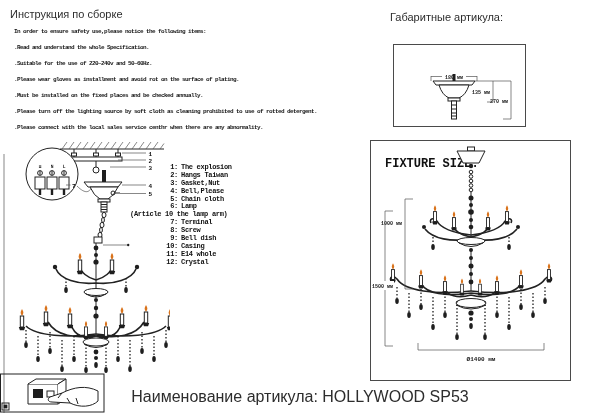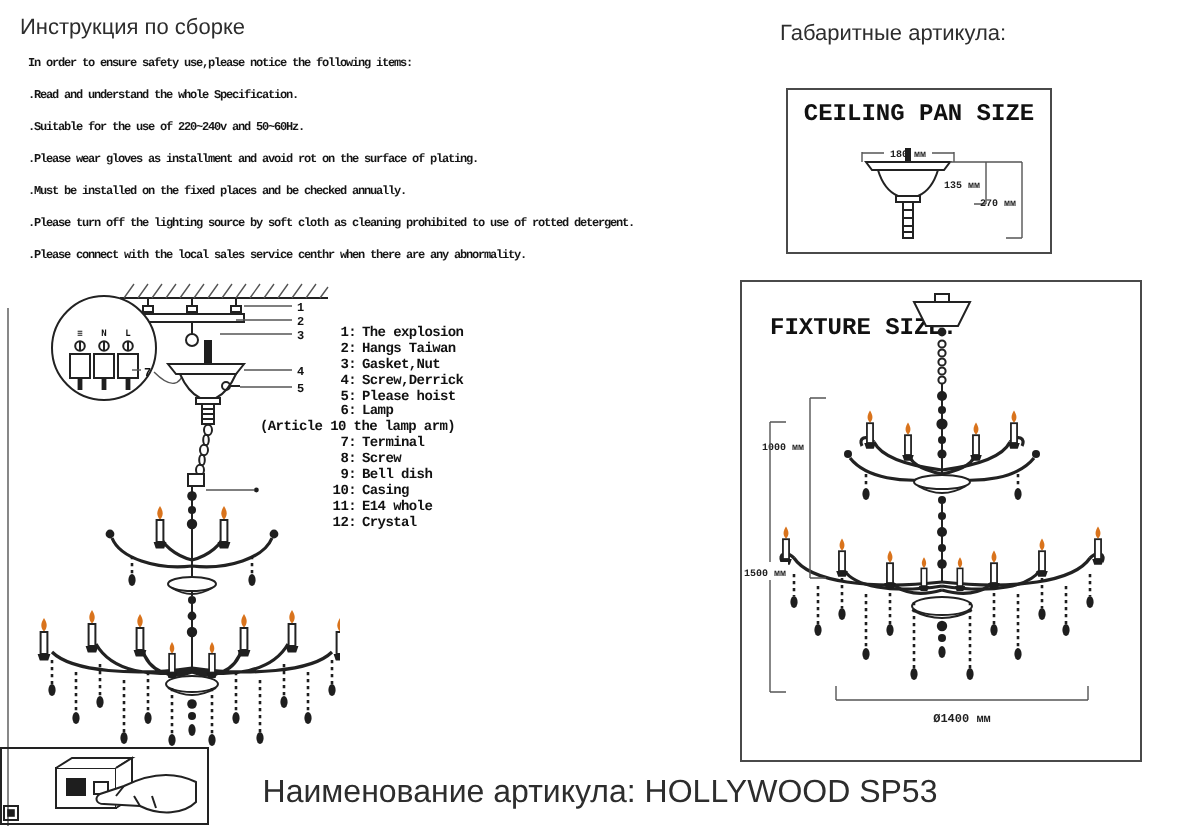--- a/index.html
+++ b/index.html
@@ -66,25 +66,25 @@
   <div class="p-row">
       <span class="p-num">2:</span>
       <span>Hangs Taiwan</span>
     </div>
   <div class="p-row">
       <span class="p-num">3:</span>
       <span>Gasket,Nut</span>
     </div>
   <div class="p-row">
       <span class="p-num">4:</span>
-      <span>Screw,Derrick</span>
+      <span>Bell,Please</span>
     </div>
   <div class="p-row">
       <span class="p-num">5:</span>
-      <span>Please hoist</span>
+      <span>Chain cloth</span>
     </div>
   <div class="p-row">
       <span class="p-num">6:</span>
       <span>Lamp</span>
     </div>
   <div class="p-row p-row-note">
       <span class="p-num"></span>
       <span>(Article 10 the lamp arm)</span>
     </div>
   <div class="p-row">
@@ -276,21 +276,20 @@
     <rect x="33" y="249" width="10" height="9" class="filld"></rect>
     <rect x="47" y="251" width="7" height="6" class="fillw"></rect>
     <path d="M98,251 C86,245 74,247 62,253 L50,257 C47,259 48,262 52,262 L70,263 C80,268 92,267 98,261 Z" class="fillw"></path>
     <path class="ln" d="M62,253 L58,258 M70,263 L67,258 M78,264 L76,258"></path>
     <rect x="2" y="263" width="7" height="7" class="ln"></rect>
     <rect x="3.6" y="264.6" width="3.8" height="3.8" class="filld"></rect>
   </g>
 </svg>
 
 <div class="box ceiling-box">
-  <div class="ceiling-title mono">CEILING PAN SIZE</div>
   <svg class="boxsvg" width="129" height="79" viewBox="0 0 129 79">
 
     <g>
       <path class="thin" d="M37,36 v-5 M83,36 v-5 M37,31.5 H48 M72,31.5 H83"></path>
       <text class="dimtxt" x="60" y="33.5" text-anchor="middle">180 мм</text>
     </g>
 
     <g>
       <rect x="58.5" y="29" width="3" height="8" class="filld"></rect>
       <path d="M39,36 H81 L78,40 H42 Z" class="fillw"></path>

